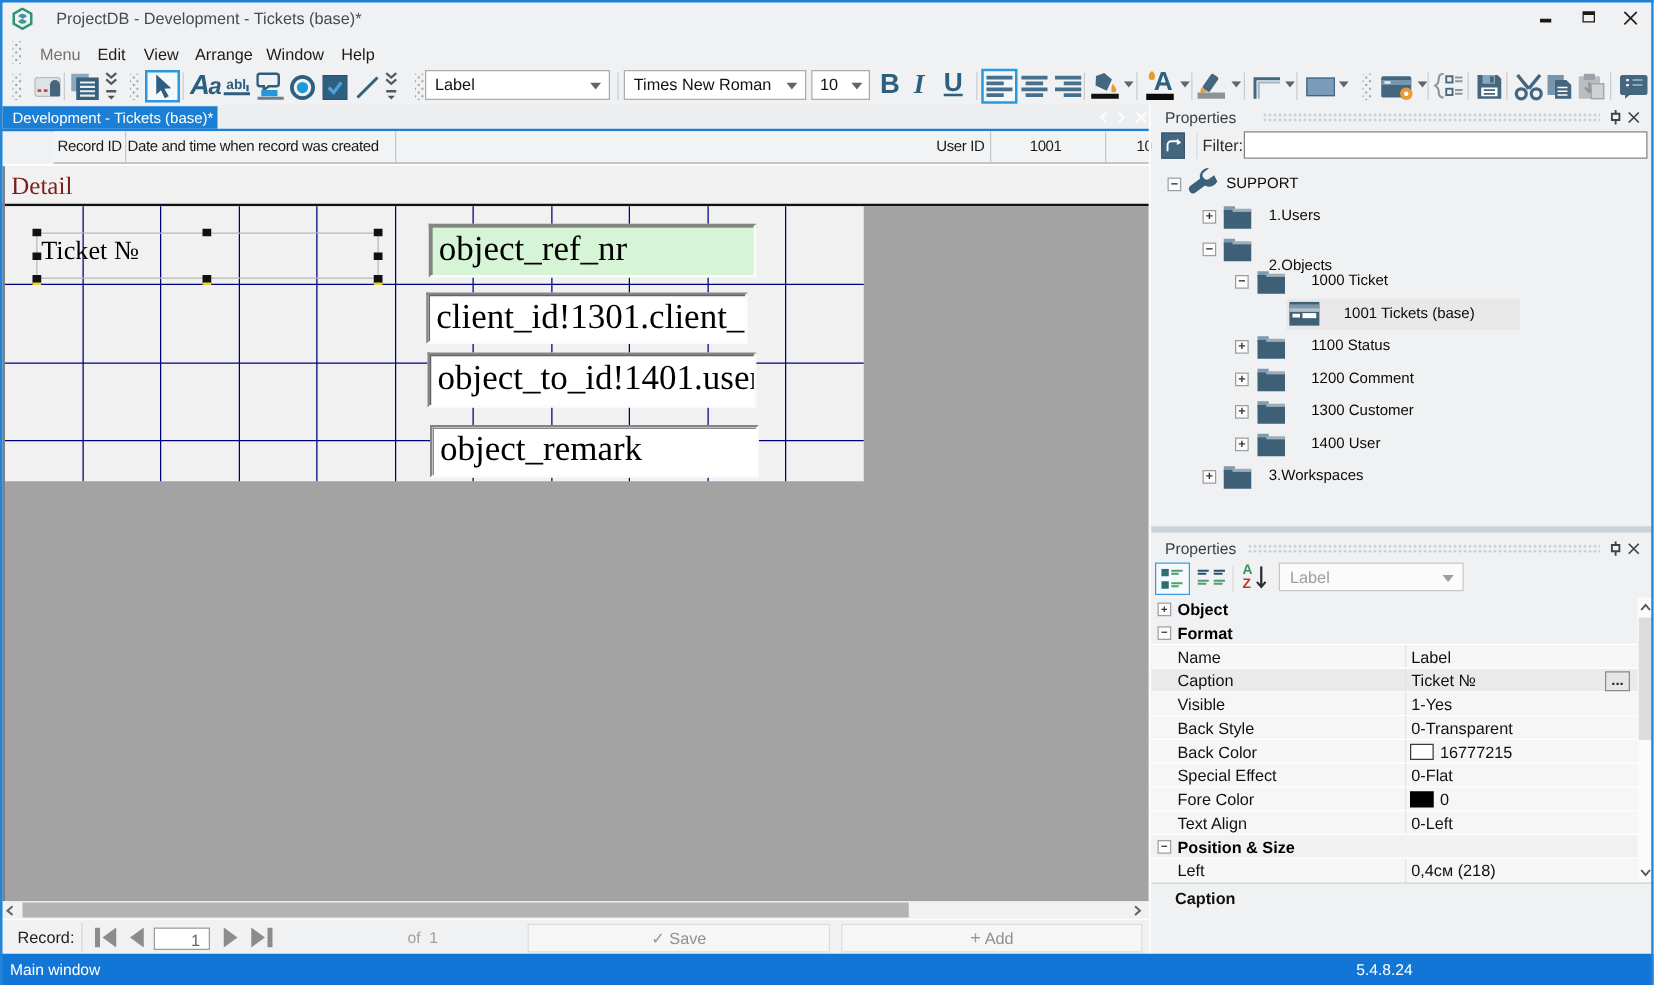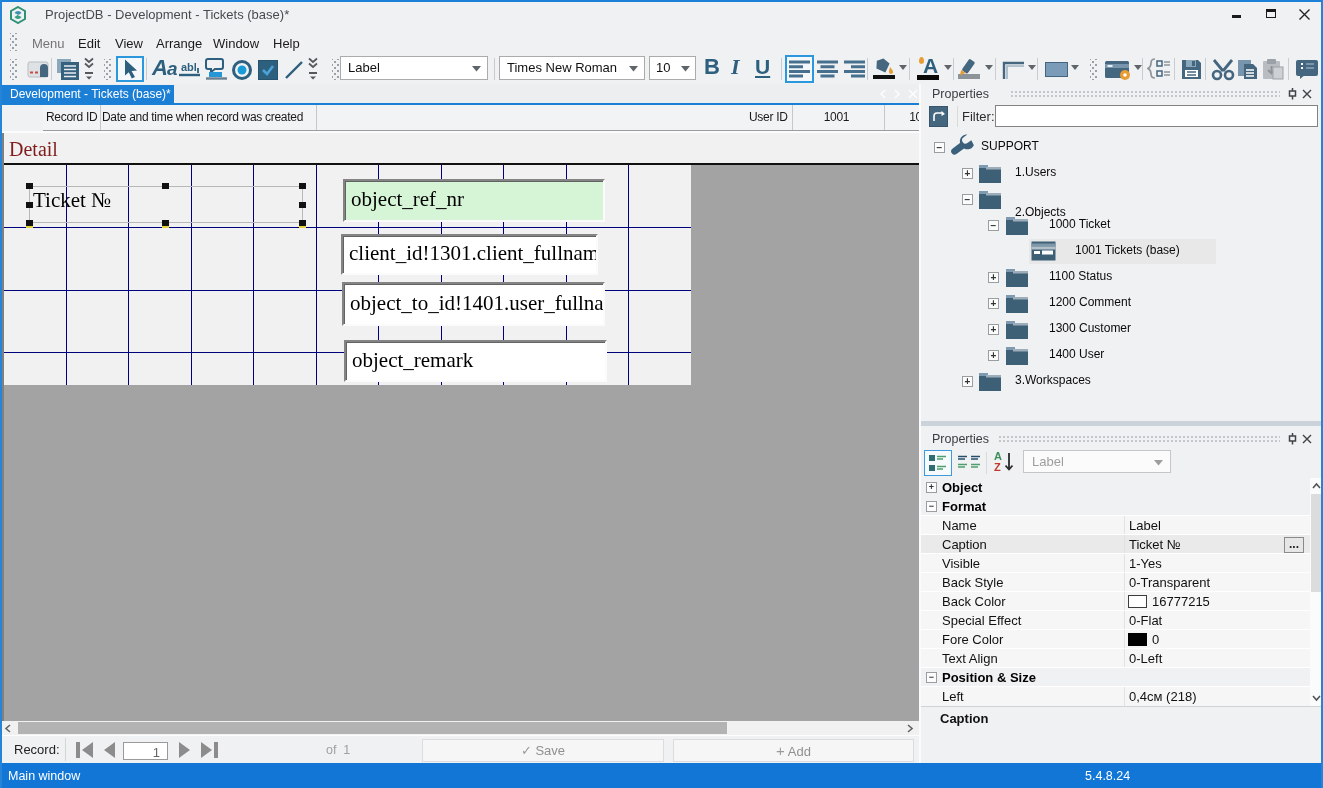--- a/index.html
+++ b/index.html
@@ -3,21 +3,21 @@
 <meta charset="utf-8">
 <style>
   html,body{margin:0;padding:0;}
   body{width:1323px;height:788px;overflow:hidden;font-family:"Liberation Sans",sans-serif;}
   #win{position:absolute;left:0;top:0;width:1323px;height:788px;background:#f0f1f2;overflow:hidden;}
   .abs{position:absolute;}
   .ico{position:absolute;}
   .sep{position:absolute;width:1px;background:#c9cdd1;}
   .grip{position:absolute;width:7px;background-image:radial-gradient(circle,#9aa0a6 1px,transparent 1.2px),radial-gradient(circle,#9aa0a6 1px,transparent 1.2px);background-size:6px 6px,6px 6px;background-position:0 0,3px 3px;}
   .navy{position:absolute;background:#00007f;}
-  .fieldbox{position:absolute;font-family:"Liberation Serif",serif;font-size:21px;color:#000;white-space:nowrap;overflow:hidden;
+  .fieldbox{position:absolute;font-family:"Liberation Serif",serif;font-size:28px;color:#000;white-space:nowrap;overflow:hidden;
     border-top:2px solid #848484;border-left:2px solid #848484;border-bottom:2px solid #fbfbfb;border-right:2px solid #fbfbfb;
     box-shadow:inset 1px 1px 0 #636363;}
   .hdrcell{position:absolute;top:0;height:25px;line-height:25px;font-size:12px;letter-spacing:-0.3px;color:#1a1a1a;border-right:1px solid #c5c8cb;overflow:hidden;}
   .dots{background-image:radial-gradient(circle,#c3c6ca 0.8px,transparent 1px);background-size:4px 4px;height:8px;}
   .treetext{position:absolute;font-size:12px;color:#0a0a0a;white-space:nowrap;}
   .expbox{position:absolute;width:11px;height:11px;background:#fcfcfc;border:1px solid #9a9ea3;box-sizing:border-box;font:600 10px/9px "Liberation Sans",sans-serif;color:#333;text-align:center;}
   .prow{position:absolute;left:0;width:390px;height:19px;font-size:13px;color:#111;}
   .pname{position:absolute;left:21px;top:0;height:19px;line-height:19px;}
   .pval{position:absolute;left:208px;top:0;height:19px;line-height:19px;}
   .pcat{position:absolute;left:21px;top:0;height:19px;line-height:19px;font-weight:bold;font-size:13px;color:#000;}

